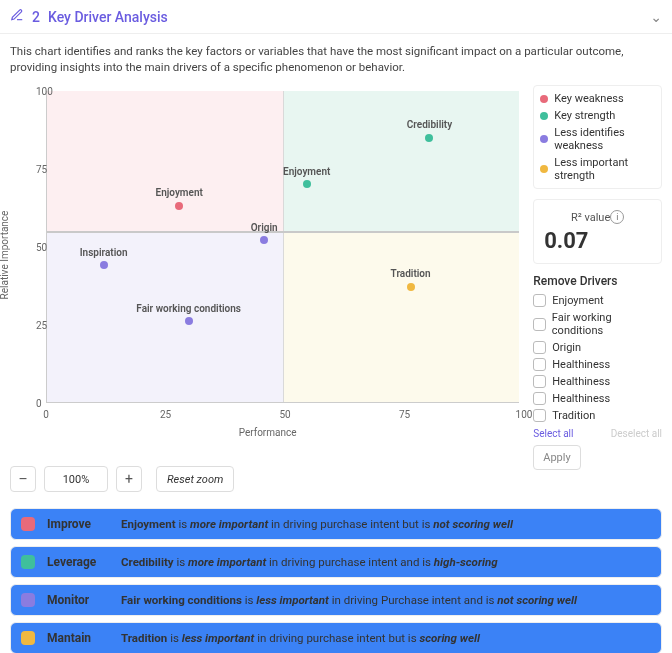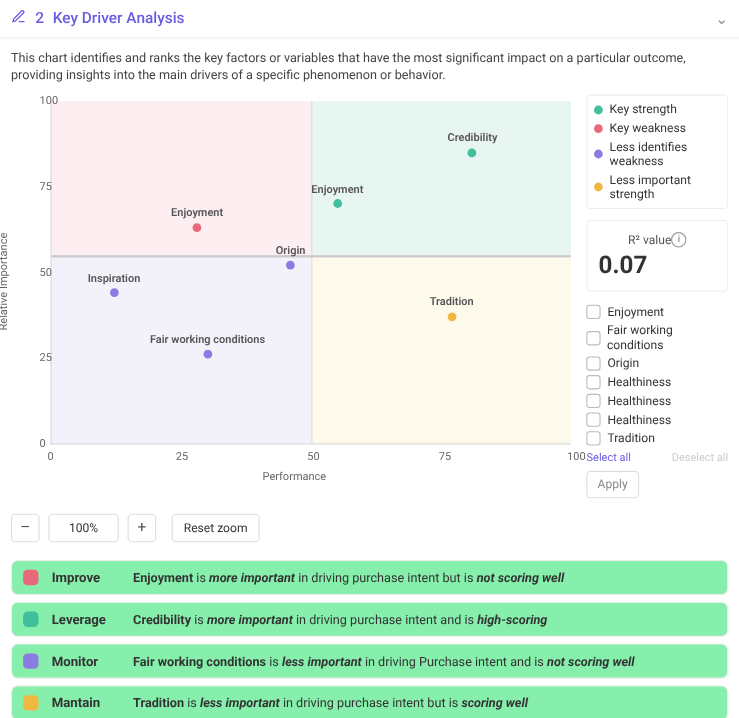--- a/index.html
+++ b/index.html
@@ -39,24 +39,24 @@
   .hline { position:absolute; left:0; right:0; top:45%; border-top:2px solid #c9c9c9;}
   .vline { position:absolute; top:0; bottom:0; left:50%; border-left:1px solid #d9d9d9;}
   .tick-y { position:absolute; left:26px; font-size:10px; color:#666; transform:translateY(-50%);}
   .tick-x { position:absolute; top:324px; font-size:10px; color:#666; transform:translateX(-50%);}
   .pt { position:absolute; width:8px; height:8px; border-radius:50%; transform:translate(-50%,-50%);}
   .pt-label { position:absolute; font-size:10px; font-weight:600; color:#555; white-space:nowrap; transform:translate(-50%,0);}
   
   .zoom-row { display:flex; gap:8px; margin-top:28px; align-items:center;}
   .zbtn { width:26px; height:26px; border:1px solid #ddd; border-radius:4px; background:#fff; display:flex; align-items:center; justify-content:center; font-size:14px; color:#555;}
   .zval { width:64px; height:26px; border:1px solid #ddd; border-radius:4px; display:flex; align-items:center; justify-content:center; font-size:11px;}
-  .reset { height:26px; padding:0 10px; border:1px solid #ddd; border-radius:4px; display:flex; align-items:center; font-size:11px; margin-left:6px;}
+  .reset { height:26px; padding:0 10px; border:1px solid #ddd; border-radius:4px; display:flex; align-items:center; font-size:11px; margin-left:6px;font-style:italic;}
   
   .insights { padding:10px; display:flex; flex-direction:column; gap:6px; margin-top:6px;}
-  .insight { display:flex; align-items:center; gap:12px; padding:8px 10px; border:1px solid #eee; border-radius:6px; background:#86efac;}
+  .insight { display:flex; align-items:center; gap:12px; padding:8px 10px; border:1px solid #eee; border-radius:6px; background:#3b82f6;}
   .badge { width:14px; height:14px; border-radius:4px; flex-shrink:0;}
   .ins-label { font-weight:700; font-size:12px; width:62px;}
   .ins-text { font-size:11.5px; color:#333;}
   .ins-text b { font-weight:700;}
   .ins-text i { font-style:italic;font-weight:bold;}
 </style>
 </head>
 <body>
 
 <div class="header">
@@ -117,44 +117,45 @@
       <div class="zbtn">–</div>
       <div class="zval">100%</div>
       <div class="zbtn">+</div>
       <div class="reset">Reset zoom</div>
     </div>
   </div>
 
   <div class="side-col">
     <div class="legend" id="legend">
         <div class="legend-item">
+          <span class="dot" style="background:#e86a7a"></span>
+          <span>Key weakness</span>
+        </div>
+        <div class="legend-item">
           <span class="dot" style="background:#3fbf9c"></span>
           <span>Key strength</span>
-        </div>
-        <div class="legend-item">
-          <span class="dot" style="background:#e86a7a"></span>
-          <span>Key weakness</span>
         </div>
         <div class="legend-item">
           <span class="dot" style="background:#8a7ce0"></span>
           <span>Less identifies weakness</span>
         </div>
         <div class="legend-item">
           <span class="dot" style="background:#f0b840"></span>
           <span>Less important strength</span>
         </div>
       </div>
     <div class="r2box">
       <div class="r2top">
         <span>R²  value</span>
         <span class="info-icon">i</span>
       </div>
       <div class="r2val">0.07</div>
     </div>
     <div>
+      <div class="remove-title">Remove Drivers</div>
       <div id="driver-list">
           <div class="driver-row">
             <span class="checkbox"></span>
             <span>Enjoyment</span>
           </div>
           <div class="driver-row">
             <span class="checkbox"></span>
             <span>Fair working conditions</span>
           </div>
           <div class="driver-row">

